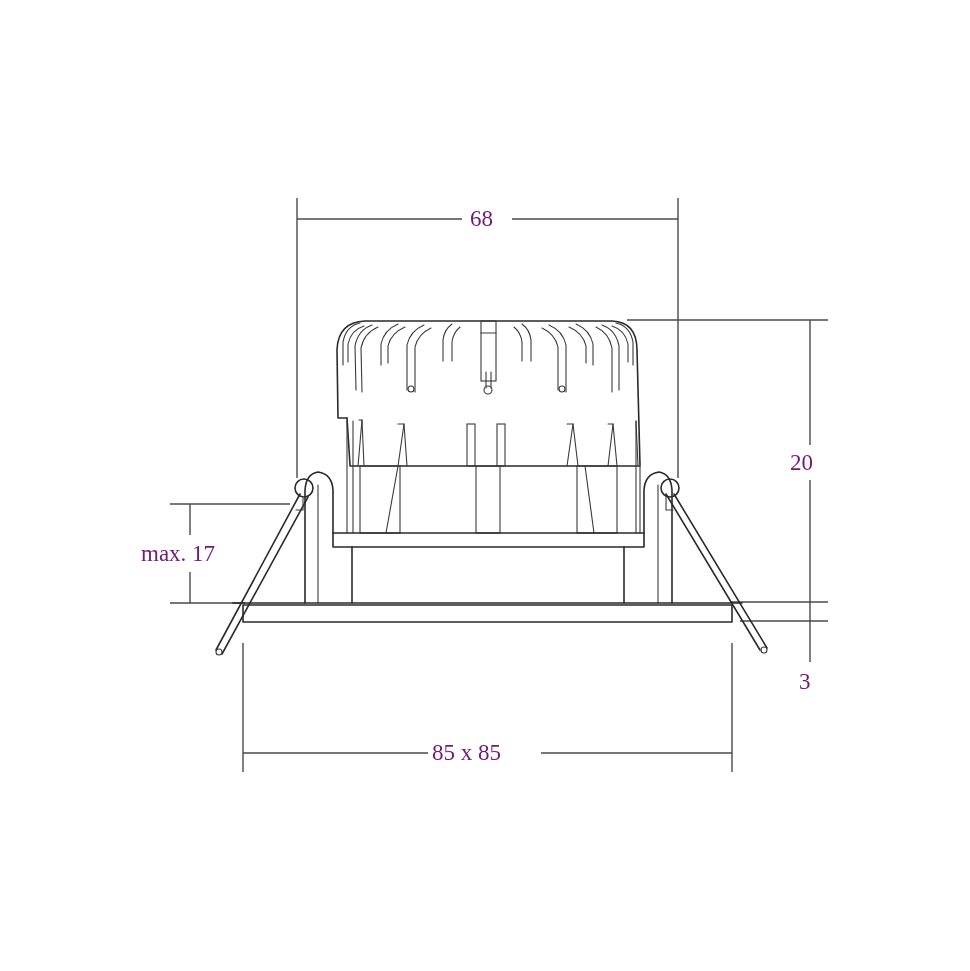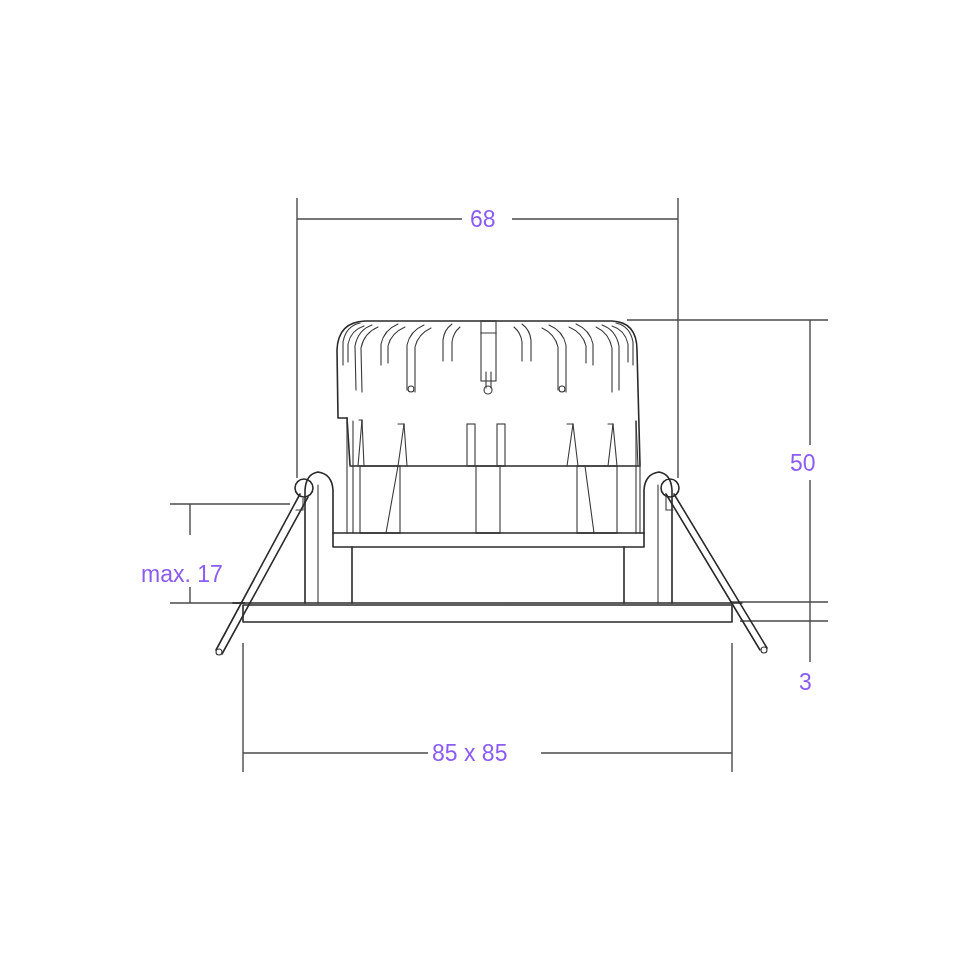--- a/index.html
+++ b/index.html
@@ -2,21 +2,21 @@
 <html><head>
   <meta charset="utf-8">
   <style>
     html, body { margin: 0; padding: 0; background: #ffffff; }
     body { width: 970px; height: 971px; overflow: hidden; position: relative; }
     .canvas { position: absolute; left: 0; top: 0; width: 970px; height: 971px; }
     svg { display: block; }
     .ln { stroke: #2a2a2a; stroke-width: 1.6; fill: none; stroke-linecap: round; stroke-linejoin: round; }
     .lnt { stroke: #3a3a3a; stroke-width: 1.1; fill: none; stroke-linecap: round; }
     .dim { stroke: #4a4a4a; stroke-width: 1.4; fill: none; }
-    .lbl { position: absolute; font-family: Liberation Sans, sans-serif; font-size: 23px; color: #8b5cf6; background: #fff; padding: 0 4px; line-height: 26px; white-space: nowrap; }
+    .lbl { position: absolute; font-family: Liberation Serif, serif; font-size: 23px; color: #701a75; background: #fff; padding: 0 4px; line-height: 26px; white-space: nowrap; }
   </style>
 </head>
 <body>
 
 <div class="canvas">
   <svg width="970" height="971" viewBox="0 0 970 971">
 
     <g>
       <line class="dim" x1="297" y1="198" x2="297" y2="478"></line>
       <line class="dim" x1="678" y1="198" x2="678" y2="478"></line>
@@ -130,17 +130,17 @@
       <path class="lnt" d="M666 496 L666 510 L673 510"></path>
     </g>
 
     <g>
       <line class="ln" x1="233" y1="603" x2="742" y2="603"></line>
       <rect class="ln" x="243" y="605" width="489" height="17"></rect>
     </g>
   </svg>
 
   <span class="lbl" style="left:466px; top:206px;">68</span>
-  <span class="lbl" style="left:786px; top:450px;">50</span>
-  <span class="lbl" style="left:137px; top:561px;">max. 17</span>
+  <span class="lbl" style="left:786px; top:450px;">20</span>
+  <span class="lbl" style="left:137px; top:541px;">max. 17</span>
   <span class="lbl" style="left:795px; top:669px;">3</span>
   <span class="lbl" style="left:428px; top:740px;">85 x 85</span>
 </div>
 
 </body></html>

